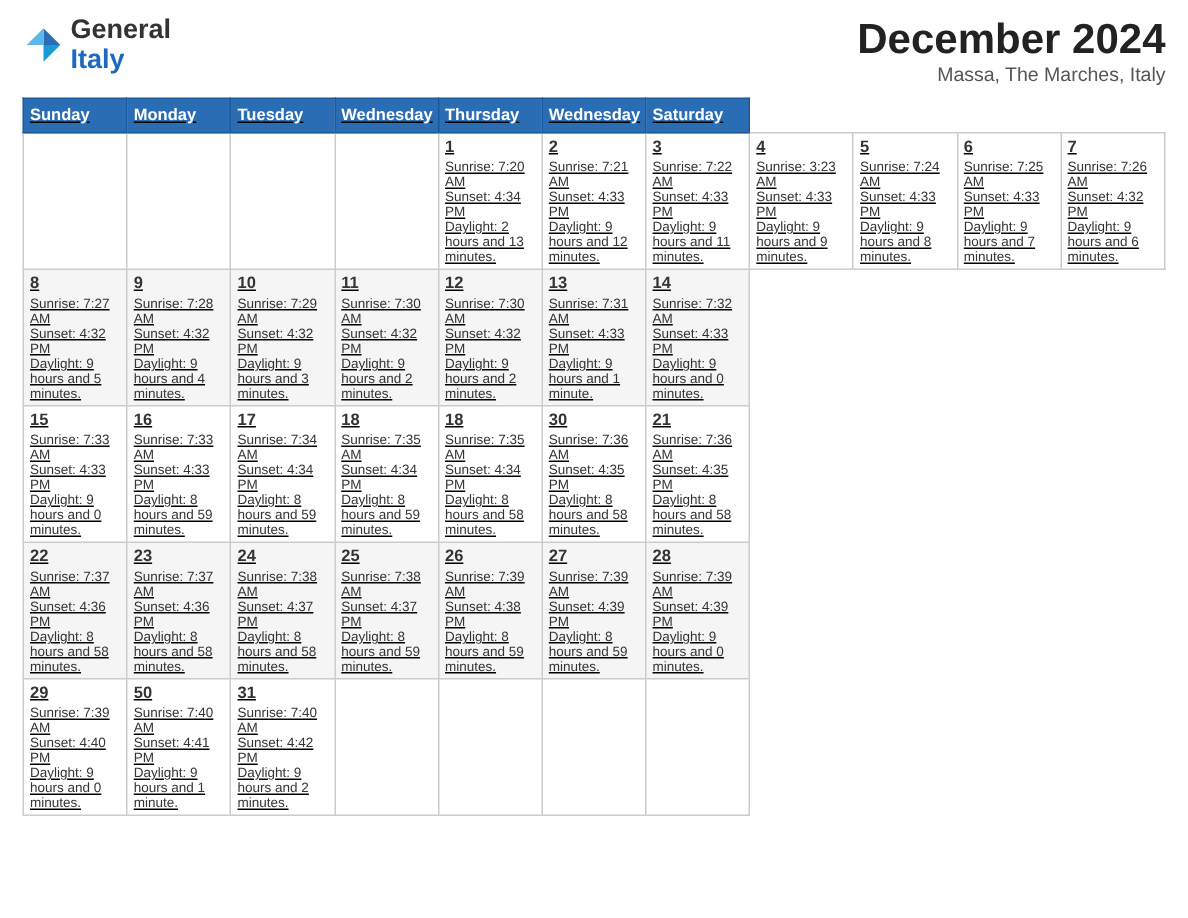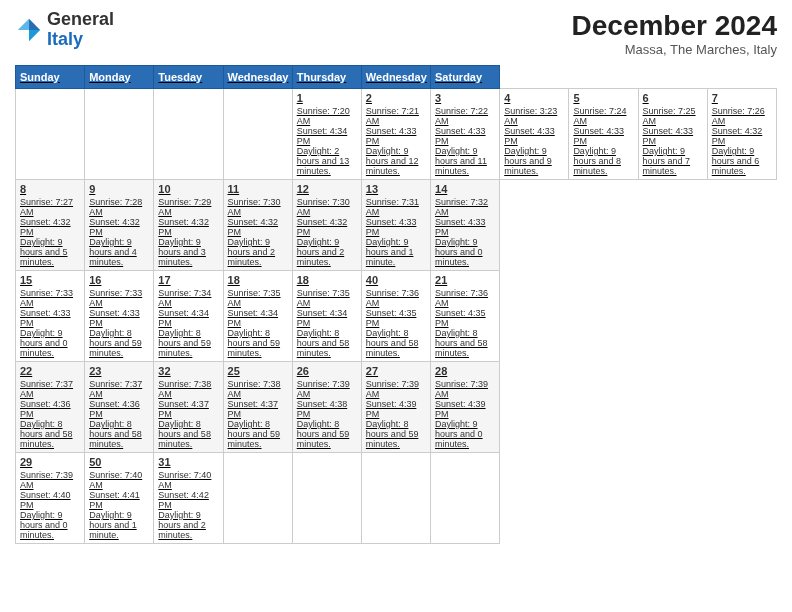--- a/index.html
+++ b/index.html
@@ -140,27 +140,27 @@
           <td><span class="day-num">12</span><span>Sunrise: 7:30 AM</span><br><span>Sunset: 4:32 PM</span><br><span>Daylight: 9 hours and 2 minutes.</span></td>
           <td><span class="day-num">13</span><span>Sunrise: 7:31 AM</span><br><span>Sunset: 4:33 PM</span><br><span>Daylight: 9 hours and 1 minute.</span></td>
           <td><span class="day-num">14</span><span>Sunrise: 7:32 AM</span><br><span>Sunset: 4:33 PM</span><br><span>Daylight: 9 hours and 0 minutes.</span></td>
         </tr>
         <tr>
           <td><span class="day-num">15</span><span>Sunrise: 7:33 AM</span><br><span>Sunset: 4:33 PM</span><br><span>Daylight: 9 hours and 0 minutes.</span></td>
           <td><span class="day-num">16</span><span>Sunrise: 7:33 AM</span><br><span>Sunset: 4:33 PM</span><br><span>Daylight: 8 hours and 59 minutes.</span></td>
           <td><span class="day-num">17</span><span>Sunrise: 7:34 AM</span><br><span>Sunset: 4:34 PM</span><br><span>Daylight: 8 hours and 59 minutes.</span></td>
           <td><span class="day-num">18</span><span>Sunrise: 7:35 AM</span><br><span>Sunset: 4:34 PM</span><br><span>Daylight: 8 hours and 59 minutes.</span></td>
           <td><span class="day-num">18</span><span>Sunrise: 7:35 AM</span><br><span>Sunset: 4:34 PM</span><br><span>Daylight: 8 hours and 58 minutes.</span></td>
-          <td><span class="day-num">40</span><span>Sunrise: 7:36 AM</span><br><span>Sunset: 4:35 PM</span><br><span>Daylight: 8 hours and 58 minutes.</span></td>
+          <td><span class="day-num">30</span><span>Sunrise: 7:36 AM</span><br><span>Sunset: 4:35 PM</span><br><span>Daylight: 8 hours and 58 minutes.</span></td>
           <td><span class="day-num">21</span><span>Sunrise: 7:36 AM</span><br><span>Sunset: 4:35 PM</span><br><span>Daylight: 8 hours and 58 minutes.</span></td>
         </tr>
         <tr>
           <td><span class="day-num">22</span><span>Sunrise: 7:37 AM</span><br><span>Sunset: 4:36 PM</span><br><span>Daylight: 8 hours and 58 minutes.</span></td>
           <td><span class="day-num">23</span><span>Sunrise: 7:37 AM</span><br><span>Sunset: 4:36 PM</span><br><span>Daylight: 8 hours and 58 minutes.</span></td>
-          <td><span class="day-num">32</span><span>Sunrise: 7:38 AM</span><br><span>Sunset: 4:37 PM</span><br><span>Daylight: 8 hours and 58 minutes.</span></td>
+          <td><span class="day-num">24</span><span>Sunrise: 7:38 AM</span><br><span>Sunset: 4:37 PM</span><br><span>Daylight: 8 hours and 58 minutes.</span></td>
           <td><span class="day-num">25</span><span>Sunrise: 7:38 AM</span><br><span>Sunset: 4:37 PM</span><br><span>Daylight: 8 hours and 59 minutes.</span></td>
           <td><span class="day-num">26</span><span>Sunrise: 7:39 AM</span><br><span>Sunset: 4:38 PM</span><br><span>Daylight: 8 hours and 59 minutes.</span></td>
           <td><span class="day-num">27</span><span>Sunrise: 7:39 AM</span><br><span>Sunset: 4:39 PM</span><br><span>Daylight: 8 hours and 59 minutes.</span></td>
           <td><span class="day-num">28</span><span>Sunrise: 7:39 AM</span><br><span>Sunset: 4:39 PM</span><br><span>Daylight: 9 hours and 0 minutes.</span></td>
         </tr>
         <tr>
           <td><span class="day-num">29</span><span>Sunrise: 7:39 AM</span><br><span>Sunset: 4:40 PM</span><br><span>Daylight: 9 hours and 0 minutes.</span></td>
           <td><span class="day-num">50</span><span>Sunrise: 7:40 AM</span><br><span>Sunset: 4:41 PM</span><br><span>Daylight: 9 hours and 1 minute.</span></td>
           <td><span class="day-num">31</span><span>Sunrise: 7:40 AM</span><br><span>Sunset: 4:42 PM</span><br><span>Daylight: 9 hours and 2 minutes.</span></td>
           <td></td>

